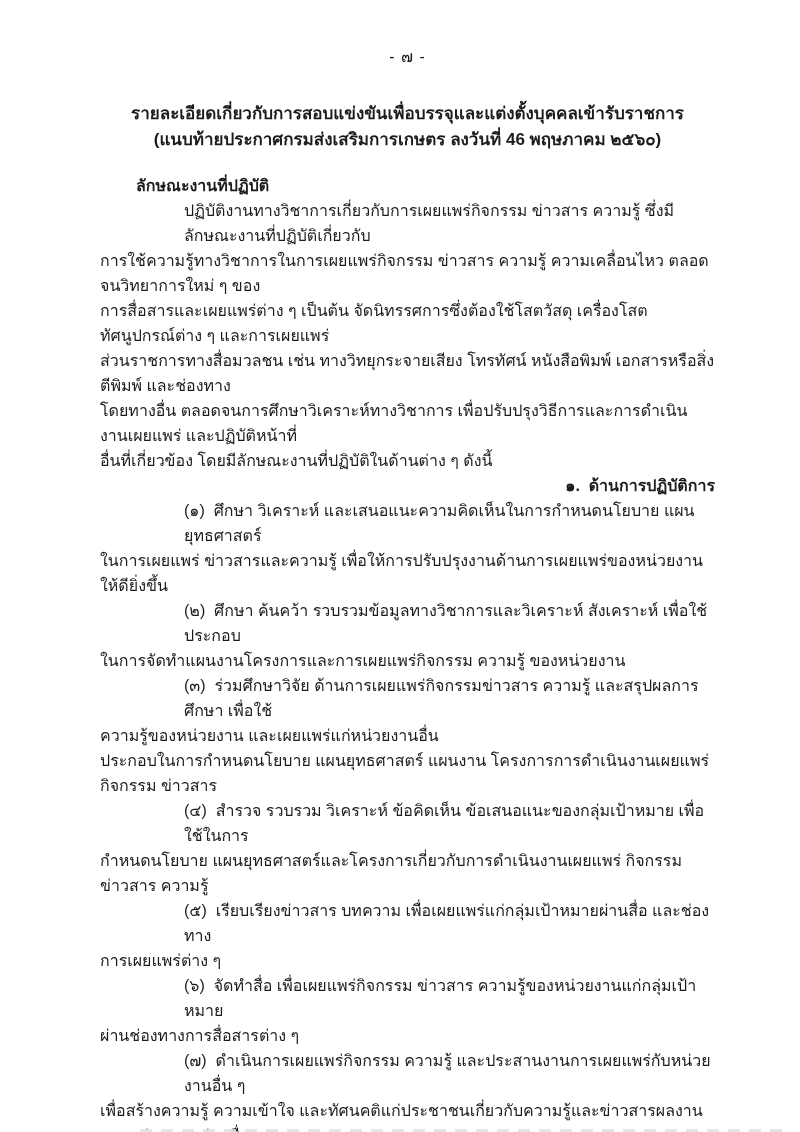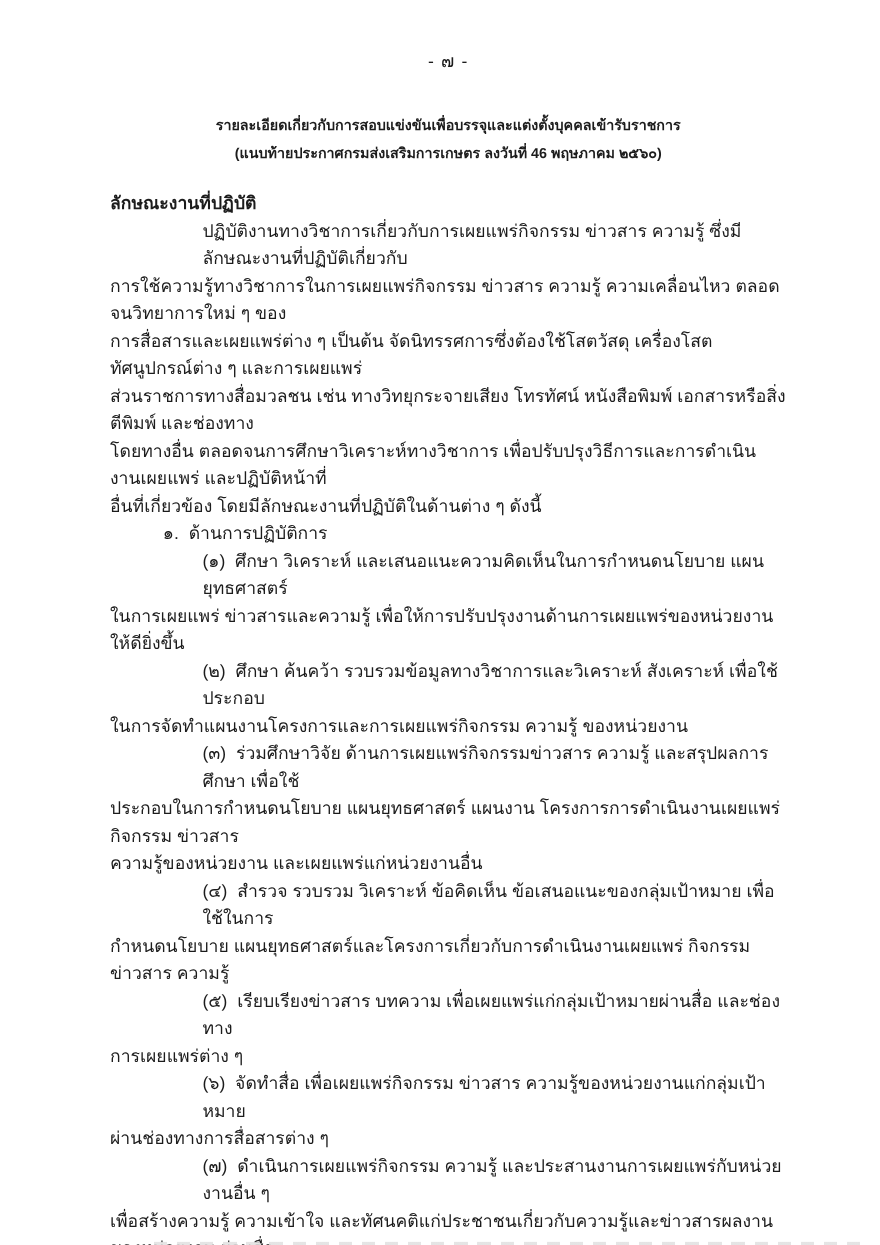--- a/index.html
+++ b/index.html
@@ -24,30 +24,32 @@
     white-space: pre-wrap;
   }
   .pagenum {
     text-align: center;
     margin-bottom: 32px;
     letter-spacing: 1px;
   }
   .title {
     text-align: center;
     font-weight: bold;
-    font-size: 13px;
+    font-size: 17px;
     line-height: 26px;
   }
   .boldflush {
     font-weight: bold;
     margin-top: 20px;
+    margin-left: 36px;
   }
   .heading {
-    font-weight: normal;
+    font-weight: bold;
     padding-left: 48px;
+    text-align: right;
   }
   .indent {
     padding-left: 84px;
   }
   .flush {
     padding-left: 0;
   }
   .cutoff-strip {
     position: absolute;
     left: 140px;
@@ -76,22 +78,22 @@
       <div class="line flush">การสื่อสารและเผยแพร่ต่าง ๆ เป็นต้น จัดนิทรรศการซึ่งต้องใช้โสตวัสดุ เครื่องโสตทัศนูปกรณ์ต่าง ๆ และการเผยแพร่</div>
       <div class="line flush">ส่วนราชการทางสื่อมวลชน เช่น ทางวิทยุกระจายเสียง โทรทัศน์ หนังสือพิมพ์ เอกสารหรือสิ่งตีพิมพ์ และช่องทาง</div>
       <div class="line flush">โดยทางอื่น ตลอดจนการศึกษาวิเคราะห์ทางวิชาการ เพื่อปรับปรุงวิธีการและการดำเนินงานเผยแพร่ และปฏิบัติหน้าที่</div>
       <div class="line flush">อื่นที่เกี่ยวข้อง โดยมีลักษณะงานที่ปฏิบัติในด้านต่าง ๆ ดังนี้</div>
       <div class="line heading">๑.  ด้านการปฏิบัติการ</div>
       <div class="line indent">(๑)  ศึกษา วิเคราะห์ และเสนอแนะความคิดเห็นในการกำหนดนโยบาย แผนยุทธศาสตร์</div>
       <div class="line flush">ในการเผยแพร่ ข่าวสารและความรู้ เพื่อให้การปรับปรุงงานด้านการเผยแพร่ของหน่วยงานให้ดียิ่งขึ้น</div>
       <div class="line indent">(๒)  ศึกษา ค้นคว้า รวบรวมข้อมูลทางวิชาการและวิเคราะห์ สังเคราะห์ เพื่อใช้ประกอบ</div>
       <div class="line flush">ในการจัดทำแผนงานโครงการและการเผยแพร่กิจกรรม ความรู้ ของหน่วยงาน</div>
       <div class="line indent">(๓)  ร่วมศึกษาวิจัย ด้านการเผยแพร่กิจกรรมข่าวสาร ความรู้ และสรุปผลการศึกษา เพื่อใช้</div>
+      <div class="line flush">ความรู้ของหน่วยงาน และเผยแพร่แก่หน่วยงานอื่น</div>
       <div class="line flush">ประกอบในการกำหนดนโยบาย แผนยุทธศาสตร์ แผนงาน โครงการการดำเนินงานเผยแพร่กิจกรรม ข่าวสาร</div>
-      <div class="line flush">ความรู้ของหน่วยงาน และเผยแพร่แก่หน่วยงานอื่น</div>
       <div class="line indent">(๔)  สำรวจ รวบรวม วิเคราะห์ ข้อคิดเห็น ข้อเสนอแนะของกลุ่มเป้าหมาย เพื่อใช้ในการ</div>
       <div class="line flush">กำหนดนโยบาย แผนยุทธศาสตร์และโครงการเกี่ยวกับการดำเนินงานเผยแพร่ กิจกรรม ข่าวสาร ความรู้</div>
       <div class="line indent">(๕)  เรียบเรียงข่าวสาร บทความ เพื่อเผยแพร่แก่กลุ่มเป้าหมายผ่านสื่อ และช่องทาง</div>
       <div class="line flush">การเผยแพร่ต่าง ๆ</div>
       <div class="line indent">(๖)  จัดทำสื่อ เพื่อเผยแพร่กิจกรรม ข่าวสาร ความรู้ของหน่วยงานแก่กลุ่มเป้าหมาย</div>
       <div class="line flush">ผ่านช่องทางการสื่อสารต่าง ๆ</div>
       <div class="line indent">(๗)  ดำเนินการเผยแพร่กิจกรรม ความรู้ และประสานงานการเผยแพร่กับหน่วยงานอื่น ๆ</div>
       <div class="line flush">เพื่อสร้างความรู้ ความเข้าใจ และทัศนคติแก่ประชาชนเกี่ยวกับความรู้และข่าวสารผลงานของหน่วยงาน ผ่านสื่อ</div>
     </div>
   <div class="cutoff-strip"></div>

